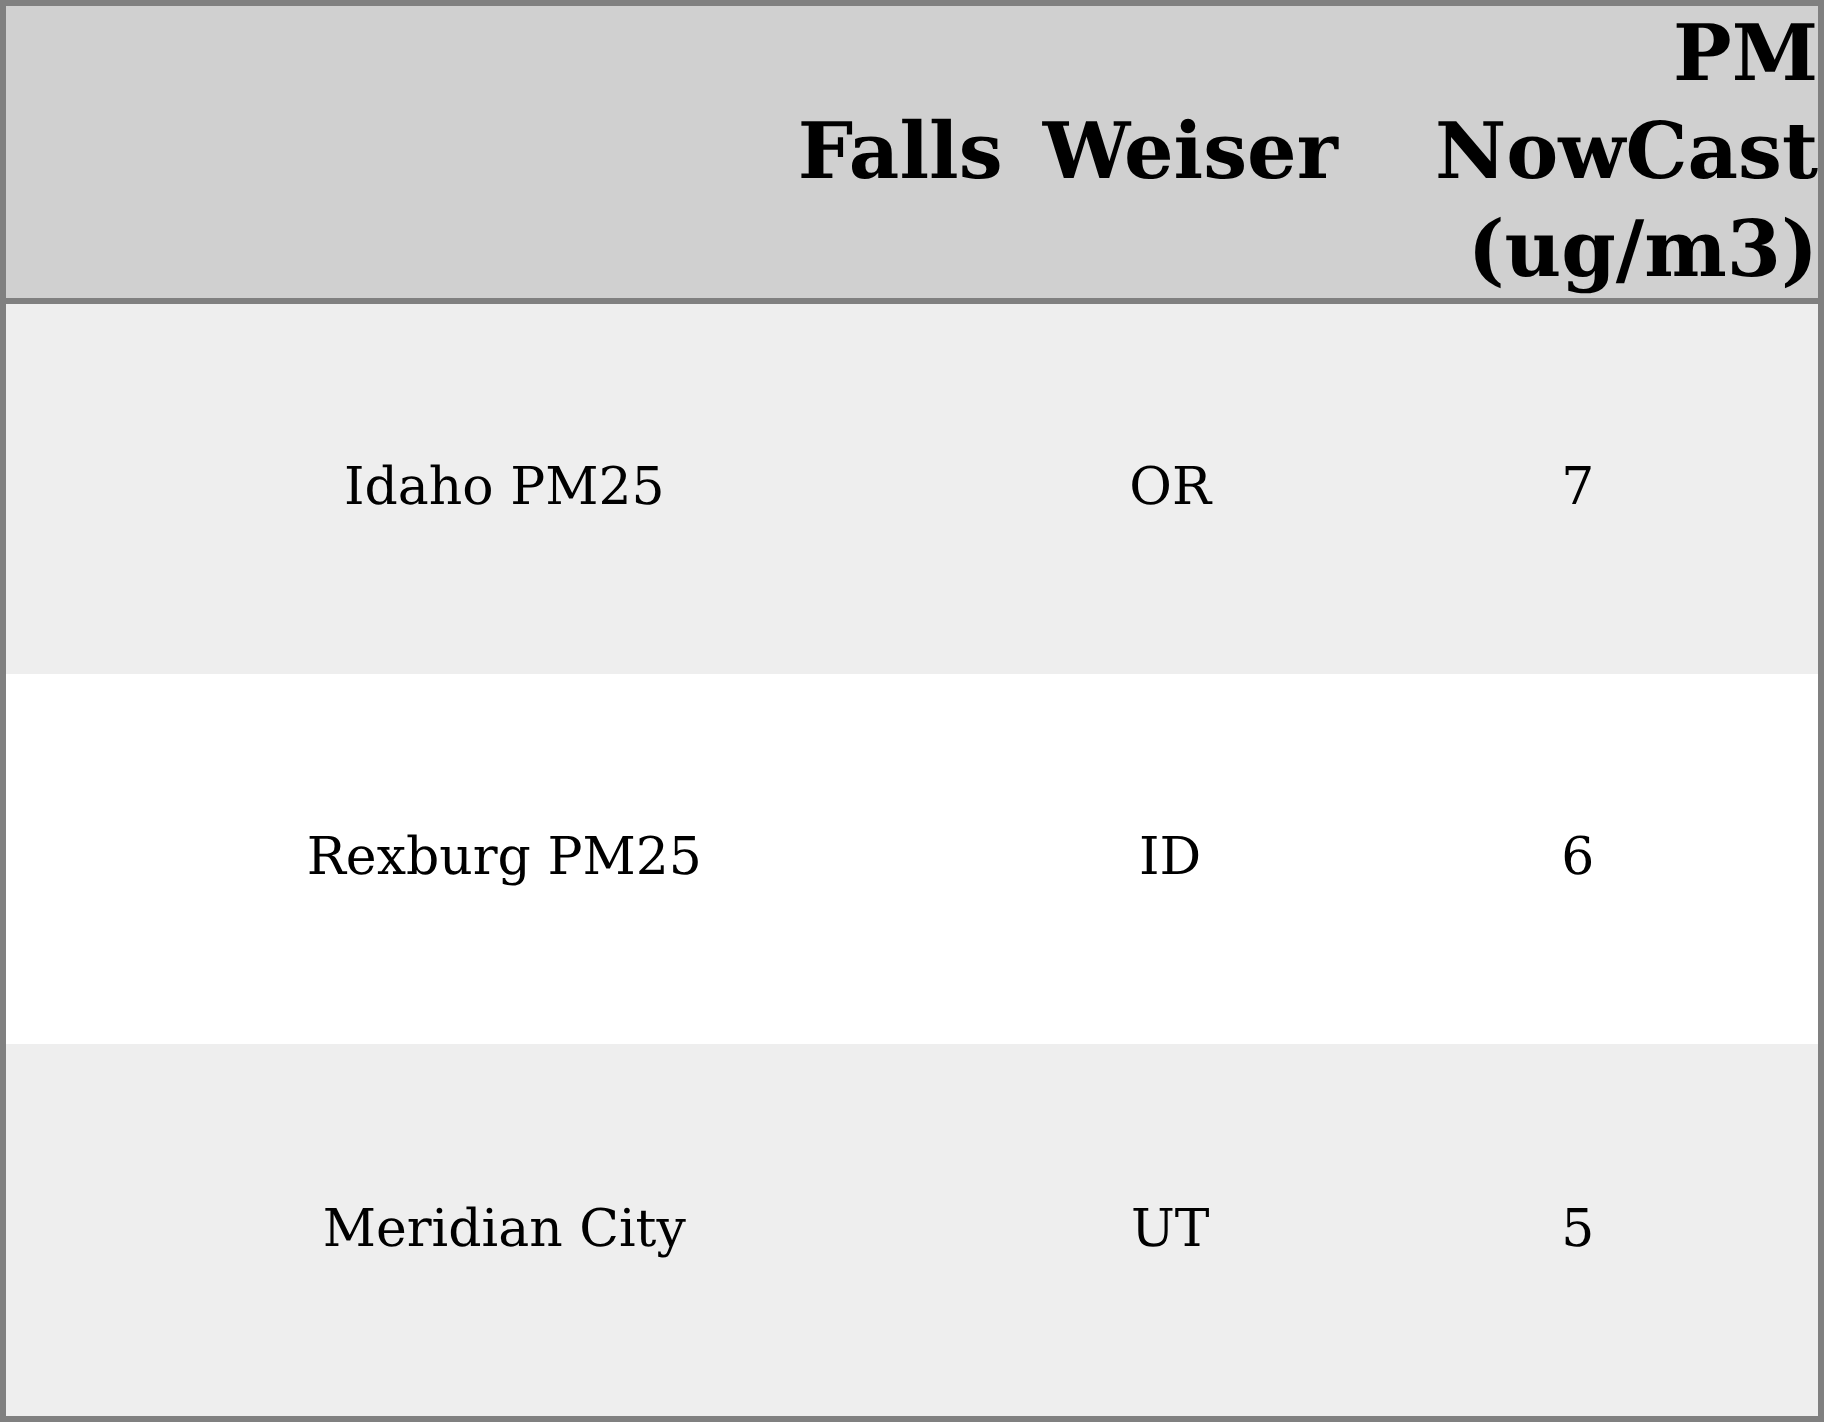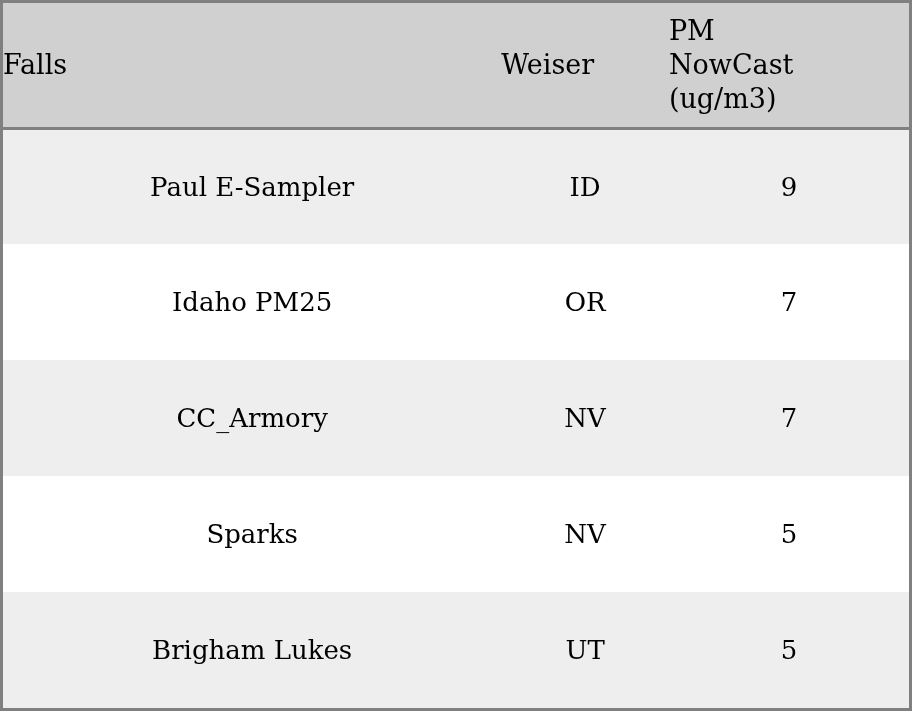--- a/index.html
+++ b/index.html
@@ -20,23 +20,23 @@
     border-collapse: collapse;
     table-layout: fixed;
   }
   col.col-site  { width: 55%; }
   col.col-state { width: 18.5%; }
   col.col-pm    { width: 26.5%; }
   thead tr { height: 125px; }
   thead th {
     background: #d0d0d0;
     border-bottom: 3px solid #808080;
-    font-weight: normal;
-    font-size: 27px;
-    text-align: left;
+    font-weight: bold;
+    font-size: 39px;
+    text-align: right;
     vertical-align: middle;
     line-height: 1.25;
   }
   th.pm-header { white-space: pre-line; }
   tbody tr { height: 57.7px; }
   tbody tr:nth-child(odd)  { background: #eeeeee; }
   tbody tr:nth-child(even) { background: #ffffff; }
   tbody td {
     font-size: 26px;
     text-align: center;
@@ -57,39 +57,29 @@
       <tr>
         <th>Falls</th>
         <th>Weiser</th>
         <th class="pm-header">PM
 NowCast
 (ug/m3)</th>
       </tr>
     </thead>
     <tbody>
       <tr>
-        <td>Paul E-Sampler</td>
-        <td>ID</td>
-        <td>9</td>
-      </tr>
-      <tr>
         <td>Idaho PM25</td>
         <td>OR</td>
         <td>7</td>
       </tr>
       <tr>
-        <td>CC_Armory</td>
-        <td>NV</td>
-        <td>7</td>
+        <td>Rexburg PM25</td>
+        <td>ID</td>
+        <td>6</td>
       </tr>
       <tr>
-        <td>Sparks</td>
-        <td>NV</td>
-        <td>5</td>
-      </tr>
-      <tr>
-        <td>Brigham Lukes</td>
+        <td>Meridian City</td>
         <td>UT</td>
         <td>5</td>
       </tr>
     </tbody>
   </table>
 </div>
 
 </body></html>

